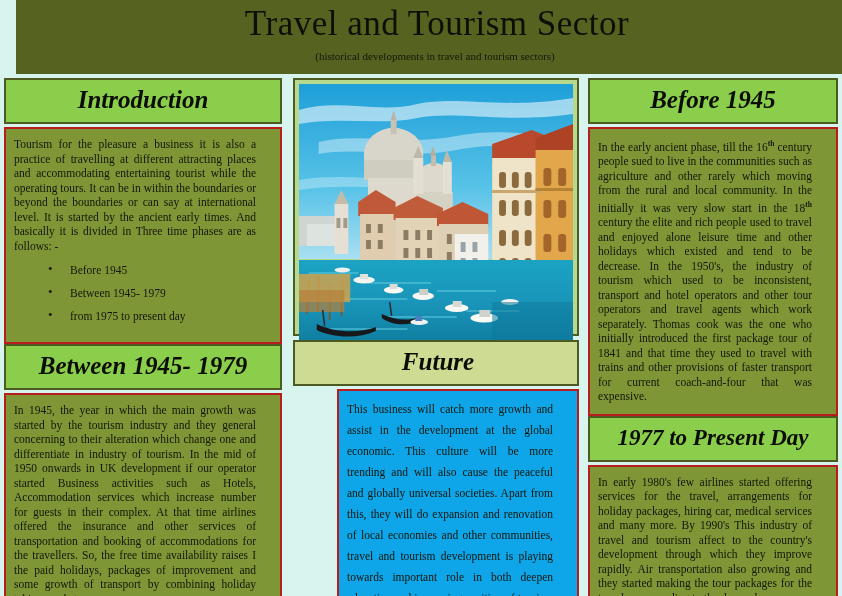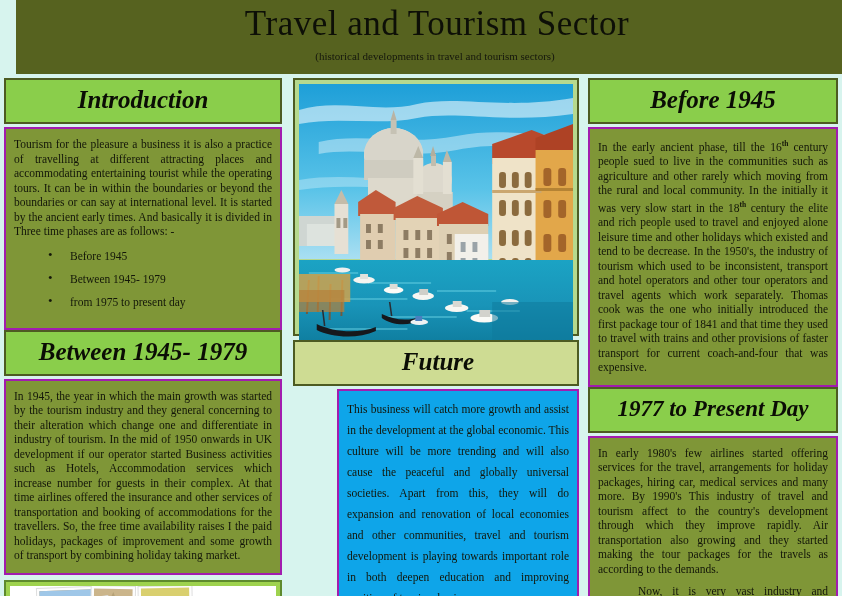--- a/index.html
+++ b/index.html
@@ -86,24 +86,24 @@
     font-style: italic;
     font-weight: bold;
     font-size: 25px;
     line-height: 30px;
     color: #0b0d05;
   }
   .head-text.small { font-size: 23px; }
 
   
   .body-box {
-    border: 2px solid #a21caf;
+    border: 2px solid #b91c1c;
     background: #7f9637;
     box-sizing: border-box;
-    padding: 8px 8px 10px 8px;
+    padding: 8px 24px 10px 8px;
   }
   .body-box.bright { background: #0ea5e9; margin-left: 44px; }
   .body-box.grow { flex: 1 1 auto; }
 
   .para {
     font-family: "Liberation Serif", serif;
     font-size: 11.5px;
     line-height: 14.5px;
     color: #131609;
     text-align: justify;

